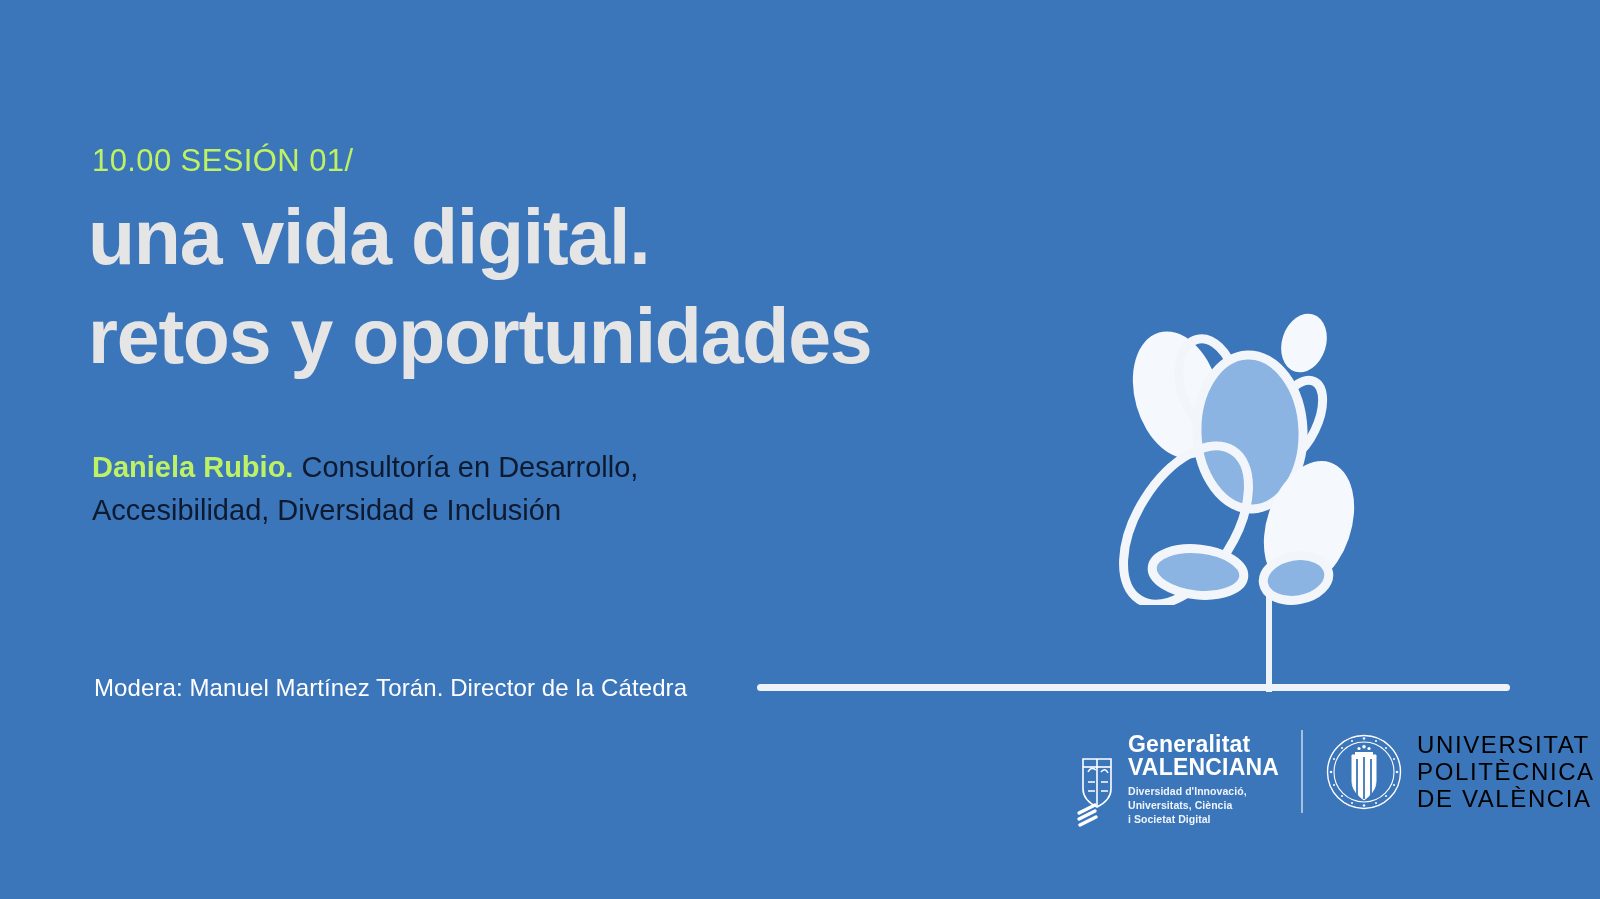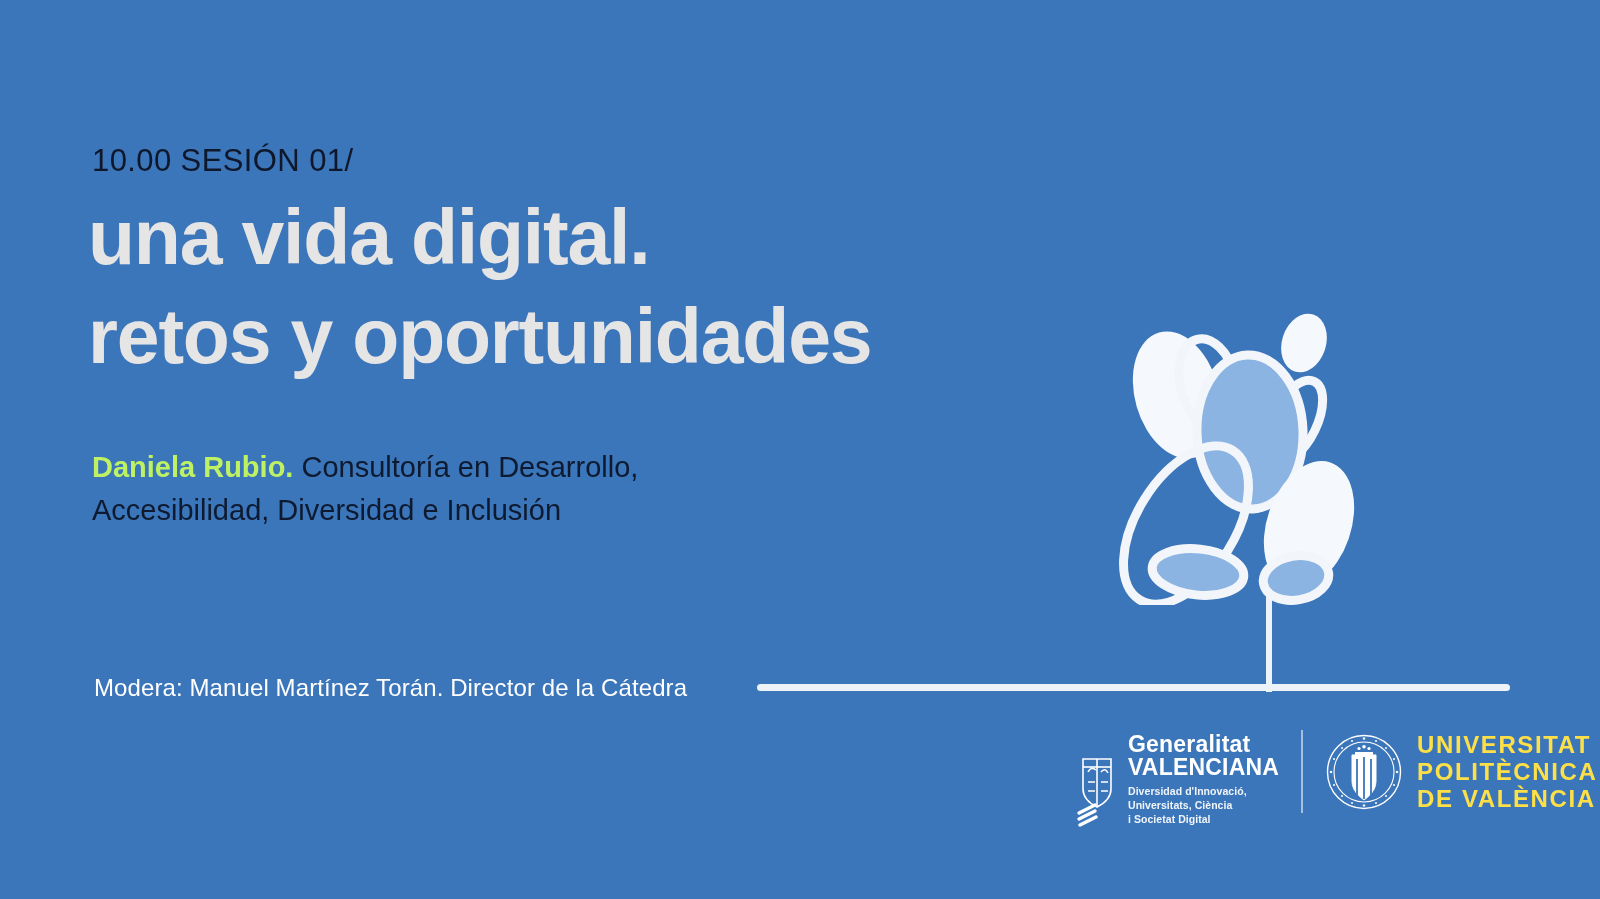--- a/index.html
+++ b/index.html
@@ -19,21 +19,21 @@
   }
 
   
   .eyebrow {
     position: absolute;
     left: 92px;
     top: 143px;
     font-size: 31px;
     font-weight: 400;
     letter-spacing: 0.4px;
-    color: #0f172a;
+    color: #bef264;
     white-space: nowrap;
     text-align: right;
   }
 
   .headline {
     position: absolute;
     left: 88px;
     top: 188px;
     width: 1000px;
     font-size: 77px;
@@ -141,23 +141,23 @@
     display: flex;
     align-items: center;
     gap: 14px;
     padding-top: 2px;
     border-left: 2px solid rgba(255,255,255,0.55);
     padding-left: 22px;
   }
   .upv-seal { flex: 0 0 auto; width: 78px; height: 78px; }
   .upv-seal svg { display: block; width: 100%; height: 100%; }
   .upv-words {
-    color: #fde047;
+    color: #000000;
     font-size: 24px;
-    font-weight: 700;
+    font-weight: 400;
     line-height: 1.12;
     letter-spacing: 1.6px;
   }
   .upv-words span { display: block; white-space: nowrap; }
 </style>
 </head>
 <body>
 
 <div id="slide">
 

